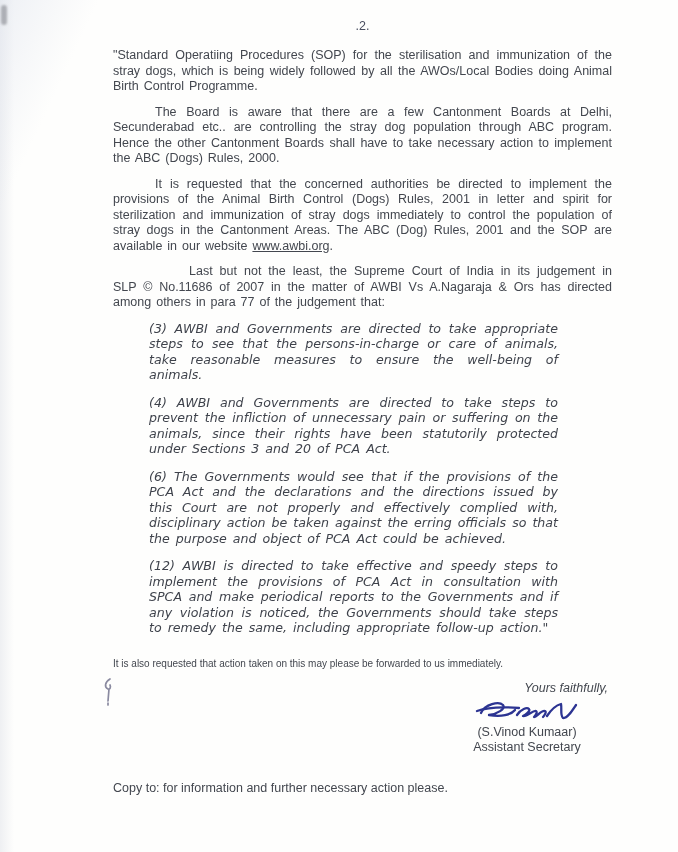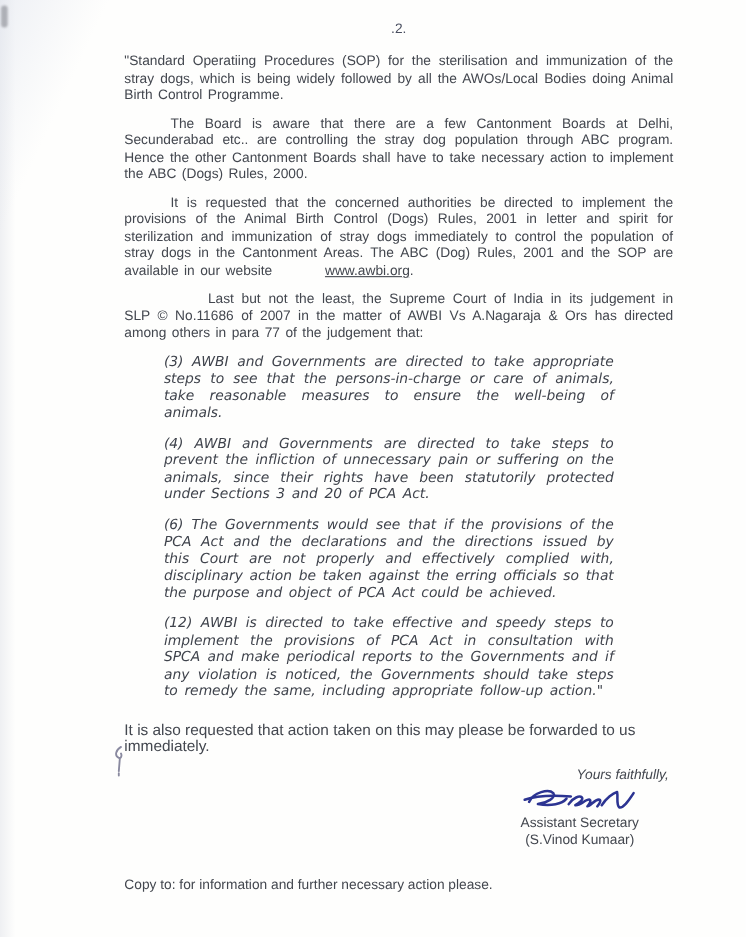--- a/index.html
+++ b/index.html
@@ -41,24 +41,24 @@
   .quote{
     font-family:"DejaVu Sans", sans-serif;
     font-style:italic;
     font-size:12.6px;line-height:15.5px;
     text-align:justify;
     margin:0 54px 12px 36px;
     word-spacing:2px;
     color:#3f434c;
   }
   .closing{
-    font-size:14px;line-height:15.5px;
+    font-size:10px;line-height:15.5px;
     margin:20px 0 0 0;
   }
-  .website-link{text-decoration:underline;margin-left:43px;}
+  .website-link{text-decoration:underline;}
   .signoff{
     width:170px;
     margin:10px 0 0 auto;
     text-align:center;
     font-size:12.5px;line-height:15px;
     color:#43474f;
   }
   .valediction{text-align:right;padding-right:4px;font-style:italic;}
   .signature-wrap{height:28px;margin:1px 0 0 0;text-align:center;}
   .copy-block{margin-top:26px;font-size:12.5px;line-height:15px;}
@@ -103,22 +103,22 @@
     <div class="signature-wrap">
       <svg width="104" height="28" viewBox="0 0 104 28">
         <g fill="none" stroke="#2c3492" stroke-width="2.3" stroke-linecap="round" stroke-linejoin="round">
           <path d="M6,16 C10,7 24,4 28,8 C31,12 22,17 14,18 C26,20 36,18 40,13"></path>
           <path d="M2,14 C16,9 32,10 44,11"></path>
           <path d="M42,18 C46,12 52,10 54,12 C56,14 50,18 48,19 C52,20 58,13 61,14 C63,15 60,19 59,20 C62,20 66,13 70,14 C72,15 69,19 68,20"></path>
           <path d="M72,19 C76,13 82,8 86,7 C87,12 85,18 88,21 C92,22 97,14 101,8"></path>
         </g>
       </svg>
     </div>
+    <div>(S.Vinod Kumaar)</div>
     <div>Assistant Secretary</div>
-    <div>(S.Vinod Kumaar)</div>
   </div>
 
   <div class="copy-block">
     <div>Copy to: for information and further necessary action please.</div>
 
   </div>
 
 </div>
 
 </body></html>

